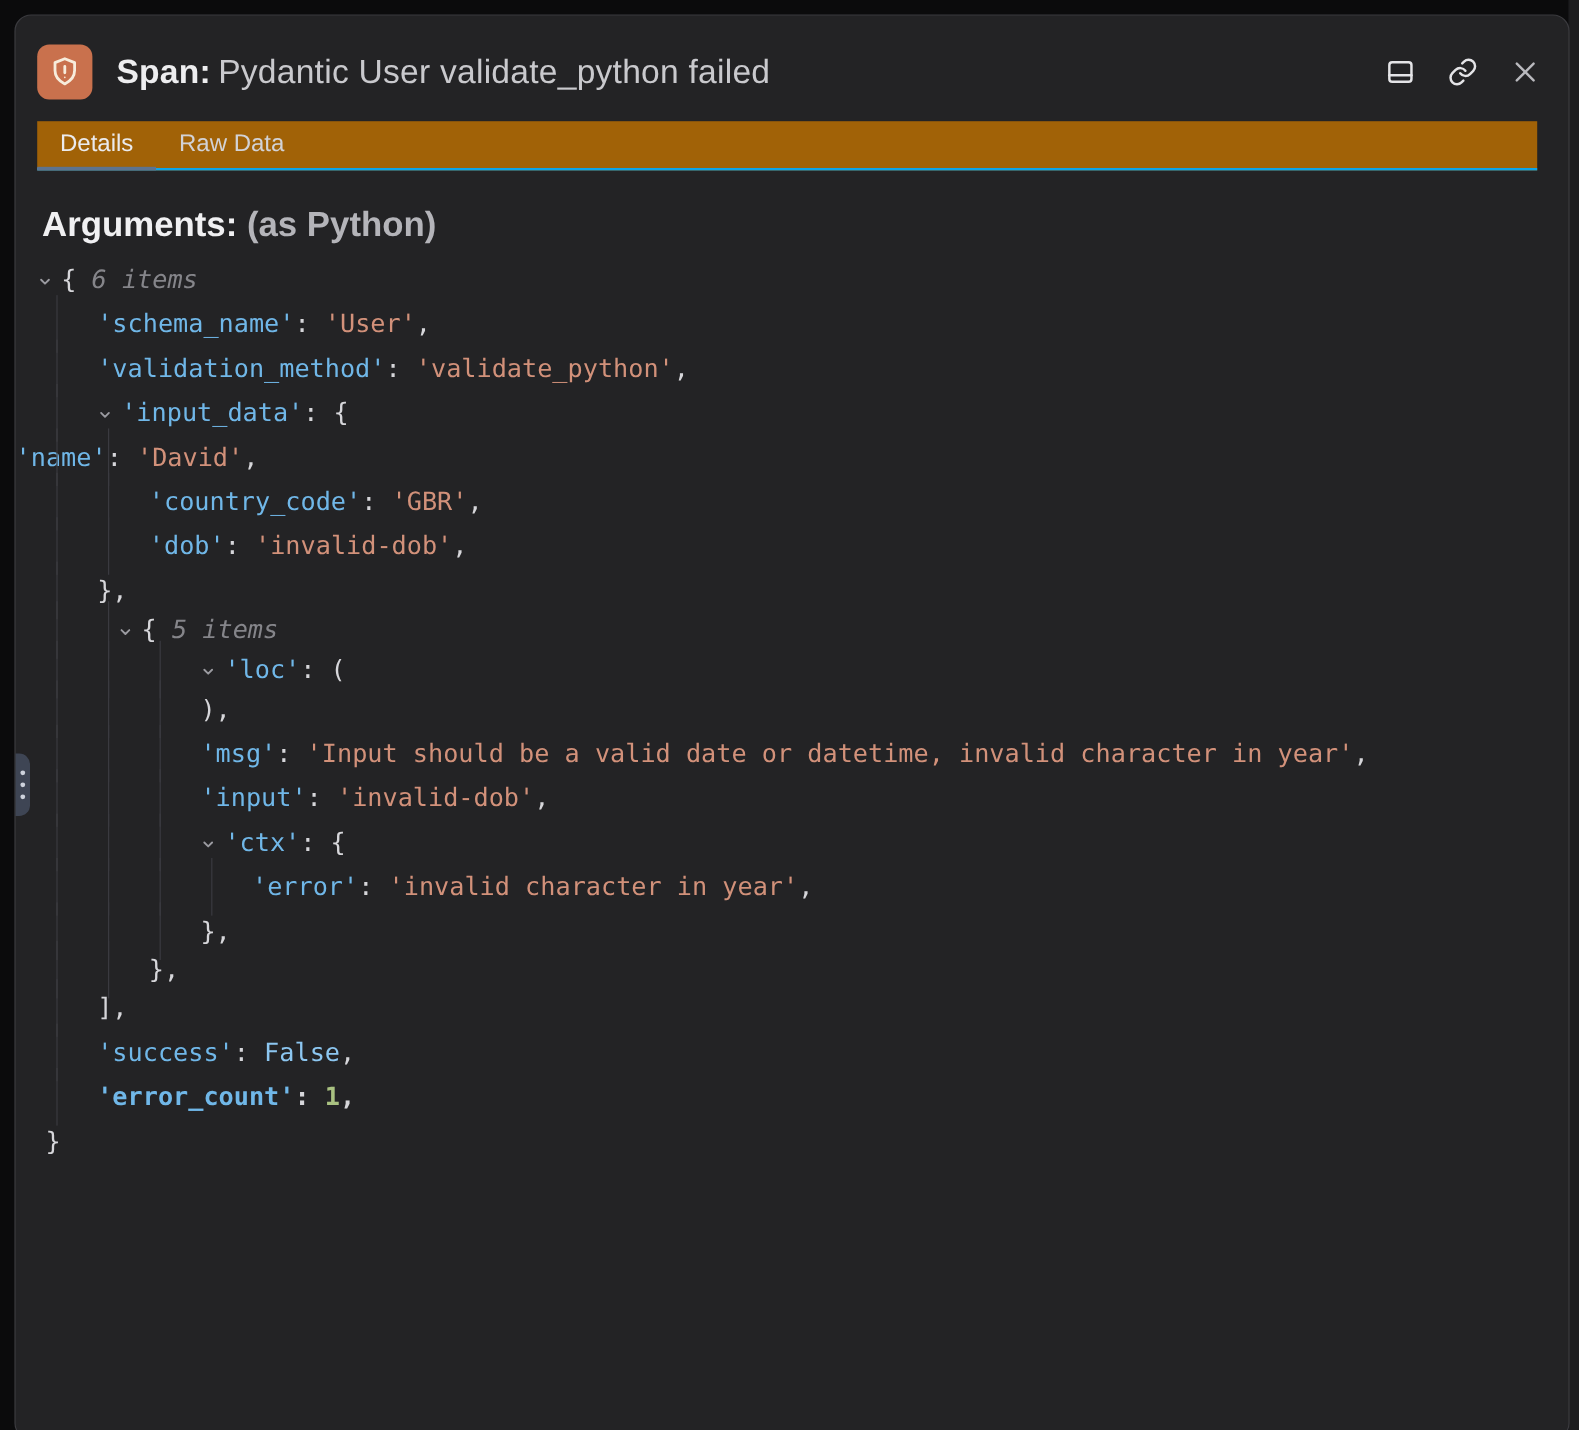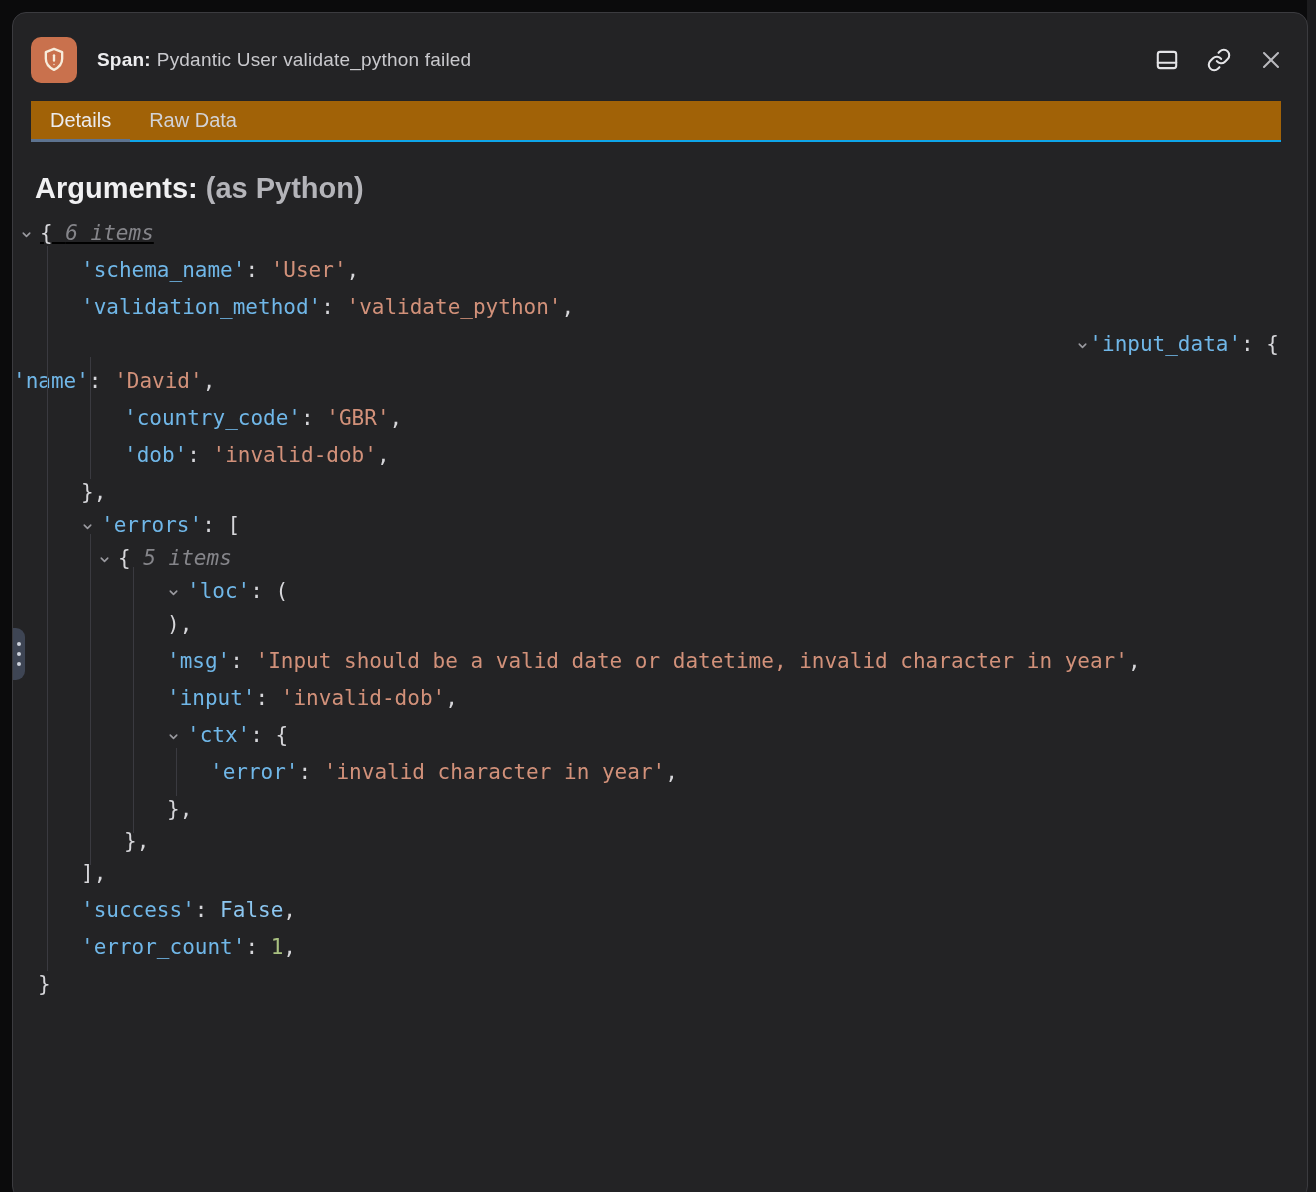--- a/index.html
+++ b/index.html
@@ -24,21 +24,21 @@
   .panel-header {
     display:flex; align-items:center;
     padding:24px 22px 16px 18px;
   }
   .level-icon {
     width:46px; height:46px; border-radius:10px;
     background:var(--icon-orange,#c9714d);
     display:flex; align-items:center; justify-content:center;
     flex:none;
   }
-  .header-title { margin-left:20px; font-size:19px; color:#c9c9cd; letter-spacing:.2px; }
+  .header-title { margin-left:20px; font-size:28px; color:#c9c9cd; letter-spacing:.2px; }
   .header-title b { color:#ededef; font-weight:700; margin-right:6px; }
   .header-actions { margin-left:auto; display:flex; align-items:center; gap:24px; }
   .hbtn { background:none; border:none; cursor:pointer; width:28px; height:28px;
           display:flex; align-items:center; justify-content:center; padding:0; }
   
   .tabbar {
     margin:2px 26px 0 18px;
     height:41px;
     background:#a16207;
     border-bottom:2px solid #0ea5e9;
@@ -135,53 +135,50 @@
   </div>
 
   <div class="tabbar">
     <button class="tab active">Details</button>
     <button class="tab">Raw Data</button>
   </div>
 
   <div class="content">
     <h2 class="args-heading"><span>Arguments:</span><span class="sub">(as Python)</span></h2>
     <div class="code" id="code-tree">
-        <div class="code-line open" style="padding-left: 7px; text-decoration: underline;"><span class="chev"><svg width="13" height="13" viewBox="0 0 14 14" fill="none" stroke="#9a9aa0" stroke-width="1.7" stroke-linecap="round" stroke-linejoin="round">
+        <div class="code-line open" style="padding-left: 18px;"><span class="chev"><svg width="13" height="13" viewBox="0 0 14 14" fill="none" stroke="#9a9aa0" stroke-width="1.7" stroke-linecap="round" stroke-linejoin="round">
               <path d="M3.5 5.5l3.5 3.5 3.5-3.5"></path>
             </svg></span><span class="tok c-punct">{ </span><span class="tok c-meta">6 items</span></div>
         <div class="code-line kv" style="padding-left: 68px;"><span class="guide" style="left: 34px;"></span><span class="tok c-key">'schema_name'</span><span class="tok c-punct">: </span><span class="tok c-str">'User'</span><span class="tok c-punct">,</span></div>
         <div class="code-line kv" style="padding-left: 68px;"><span class="guide" style="left: 34px;"></span><span class="tok c-key">'validation_method'</span><span class="tok c-punct">: </span><span class="tok c-str">'validate_python'</span><span class="tok c-punct">,</span></div>
-        <div class="code-line open" style="padding-left: 68px; text-align: right;"><span class="guide" style="left: 34px;"></span><span class="chev"><svg width="13" height="13" viewBox="0 0 14 14" fill="none" stroke="#9a9aa0" stroke-width="1.7" stroke-linecap="round" stroke-linejoin="round">
+        <div class="code-line open" style="padding-left: 68px;"><span class="guide" style="left: 34px;"></span><span class="chev"><svg width="13" height="13" viewBox="0 0 14 14" fill="none" stroke="#9a9aa0" stroke-width="1.7" stroke-linecap="round" stroke-linejoin="round">
               <path d="M3.5 5.5l3.5 3.5 3.5-3.5"></path>
             </svg></span><span class="tok c-key">'input_data'</span><span class="tok c-punct">: {</span></div>
         <div class="code-line kv" style=""><span class="guide" style="left: 34px;"></span><span class="guide" style="left: 77px;"></span><span class="tok c-key">'name'</span><span class="tok c-punct">: </span><span class="tok c-str">'David'</span><span class="tok c-punct">,</span></div>
         <div class="code-line kv" style="padding-left: 111px;"><span class="guide" style="left: 34px;"></span><span class="guide" style="left: 77px;"></span><span class="tok c-key">'country_code'</span><span class="tok c-punct">: </span><span class="tok c-str">'GBR'</span><span class="tok c-punct">,</span></div>
         <div class="code-line kv" style="padding-left: 111px;"><span class="guide" style="left: 34px;"></span><span class="guide" style="left: 77px;"></span><span class="tok c-key">'dob'</span><span class="tok c-punct">: </span><span class="tok c-str">'invalid-dob'</span><span class="tok c-punct">,</span></div>
         <div class="code-line close" style="padding-left: 68px;"><span class="guide" style="left: 34px;"></span><span class="tok c-punct">},</span></div>
-        <div class="code-line open" style="padding-left: 68px;"><span class="guide" style="left: 34px;"></span><span class="chev"><svg width="13" height="13" viewBox="0 0 14 14" fill="none" stroke="#9a9aa0" stroke-width="1.7" stroke-linecap="round" stroke-linejoin="round">
-              <path d="M3.5 5.5l3.5 3.5 3.5-3.5"></path>
-            </svg></span><span class="tok c-key">'errors'</span><span class="tok c-punct">: [</span></div>
         <div class="code-line open" style="padding-left: 85px;"><span class="guide" style="left: 34px;"></span><span class="guide" style="left: 77px;"></span><span class="chev"><svg width="13" height="13" viewBox="0 0 14 14" fill="none" stroke="#9a9aa0" stroke-width="1.7" stroke-linecap="round" stroke-linejoin="round">
               <path d="M3.5 5.5l3.5 3.5 3.5-3.5"></path>
             </svg></span><span class="tok c-punct">{ </span><span class="tok c-meta">5 items</span></div>
         <div class="code-line open" style="padding-left: 154px;"><span class="guide" style="left: 34px;"></span><span class="guide" style="left: 77px;"></span><span class="guide" style="left: 120px;"></span><span class="chev"><svg width="13" height="13" viewBox="0 0 14 14" fill="none" stroke="#9a9aa0" stroke-width="1.7" stroke-linecap="round" stroke-linejoin="round">
               <path d="M3.5 5.5l3.5 3.5 3.5-3.5"></path>
             </svg></span><span class="tok c-key">'loc'</span><span class="tok c-punct">: (</span></div>
         <div class="code-line close" style="padding-left: 154px;"><span class="guide" style="left: 34px;"></span><span class="guide" style="left: 77px;"></span><span class="guide" style="left: 120px;"></span><span class="tok c-punct">),</span></div>
         <div class="code-line kv" style="padding-left: 154px;"><span class="guide" style="left: 34px;"></span><span class="guide" style="left: 77px;"></span><span class="guide" style="left: 120px;"></span><span class="tok c-key">'msg'</span><span class="tok c-punct">: </span><span class="tok c-str">'Input should be a valid date or datetime, invalid character in year'</span><span class="tok c-punct">,</span></div>
         <div class="code-line kv" style="padding-left: 154px;"><span class="guide" style="left: 34px;"></span><span class="guide" style="left: 77px;"></span><span class="guide" style="left: 120px;"></span><span class="tok c-key">'input'</span><span class="tok c-punct">: </span><span class="tok c-str">'invalid-dob'</span><span class="tok c-punct">,</span></div>
         <div class="code-line open" style="padding-left: 154px;"><span class="guide" style="left: 34px;"></span><span class="guide" style="left: 77px;"></span><span class="guide" style="left: 120px;"></span><span class="chev"><svg width="13" height="13" viewBox="0 0 14 14" fill="none" stroke="#9a9aa0" stroke-width="1.7" stroke-linecap="round" stroke-linejoin="round">
               <path d="M3.5 5.5l3.5 3.5 3.5-3.5"></path>
             </svg></span><span class="tok c-key">'ctx'</span><span class="tok c-punct">: {</span></div>
         <div class="code-line kv" style="padding-left: 197px;"><span class="guide" style="left: 34px;"></span><span class="guide" style="left: 77px;"></span><span class="guide" style="left: 120px;"></span><span class="guide" style="left: 163px;"></span><span class="tok c-key">'error'</span><span class="tok c-punct">: </span><span class="tok c-str">'invalid character in year'</span><span class="tok c-punct">,</span></div>
         <div class="code-line close" style="padding-left: 154px;"><span class="guide" style="left: 34px;"></span><span class="guide" style="left: 77px;"></span><span class="guide" style="left: 120px;"></span><span class="tok c-punct">},</span></div>
         <div class="code-line close" style="padding-left: 111px;"><span class="guide" style="left: 34px;"></span><span class="guide" style="left: 77px;"></span><span class="tok c-punct">},</span></div>
         <div class="code-line close" style="padding-left: 68px;"><span class="guide" style="left: 34px;"></span><span class="tok c-punct">],</span></div>
         <div class="code-line kv" style="padding-left: 68px;"><span class="guide" style="left: 34px;"></span><span class="tok c-key">'success'</span><span class="tok c-punct">: </span><span class="tok c-kw">False</span><span class="tok c-punct">,</span></div>
-        <div class="code-line kv" style="padding-left: 68px;"><span class="guide" style="left: 34px;"></span><span class="tok c-key">'error_count'</span><span class="tok c-punct">: </span><span class="tok c-num">1</span><span class="tok c-punct">,</span></div>
+        <div class="code-line kv" style="padding-left: 68px; font-weight: bold;"><span class="guide" style="left: 34px;"></span><span class="tok c-key">'error_count'</span><span class="tok c-punct">: </span><span class="tok c-num">1</span><span class="tok c-punct">,</span></div>
         <div class="code-line close" style="padding-left: 25px;"><span class="tok c-punct">}</span></div>
       </div>
   </div>
 
   <div class="drag-handle">
     <span class="drag-dots">
         <i></i>
         <i></i>
         <i></i>
       </span>

